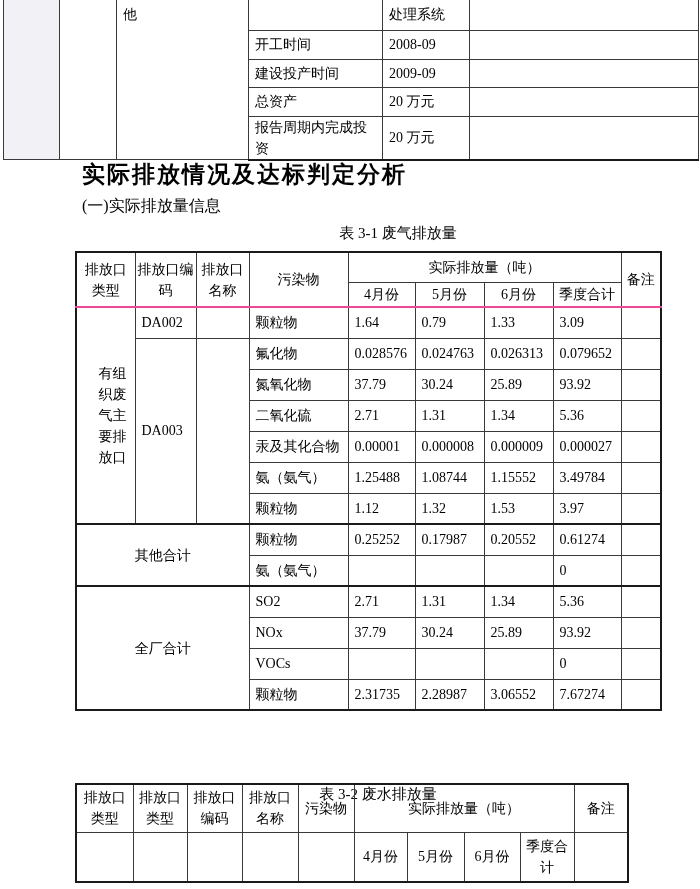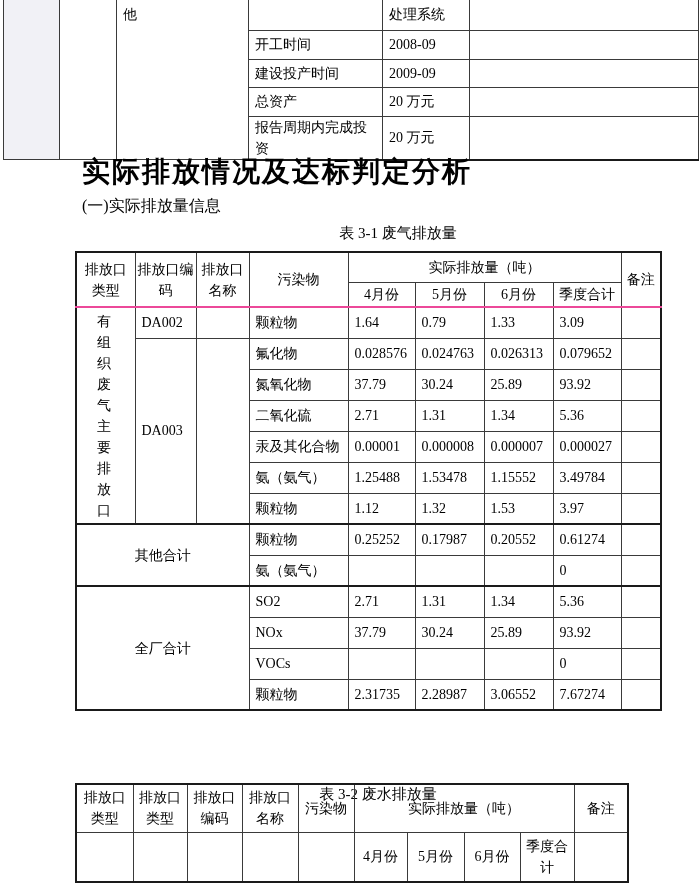--- a/index.html
+++ b/index.html
@@ -15,36 +15,36 @@
 
   
   .top-table { left:3px; top:0; width:695px; }
   .top-table td { border-color:#3a3a3a; }
   .top-table tr:first-child td { border-top:none; }
   .top-table tr:last-child td { border-bottom:2px solid #1a1a1a; }
   .cell-gray { background:#f1f1f6; }
   .cell-top { vertical-align:top; padding-top:4px; }
 
   
-  .title { position:absolute; left:82px; top:153px; margin:0;
-           font-size:28px; font-weight:bold; letter-spacing:2px; }
+  .title { position:absolute; left:82px; top:159px; margin:0;
+           font-size:23px; font-weight:bold; letter-spacing:2px; }
   .subtitle { position:absolute; left:82px; top:196px; font-size:16px;text-align:center; }
   .caption { position:absolute; left:0; width:700px; text-align:center; font-size:15px; }
   .c31 { top:224px;margin-left:48px; }
   .c32 { top:785px;padding-left:28px; }
 
   
   .t31 { left:75px; top:251px; width:585px; border:2px solid #1a1a1a; }
   .t31 thead tr.hr1 { height:30px; }
   .t31 thead tr.hr2 { height:25px; }
   .t31 tbody tr { height:31px; }
   .t31 th { text-align:center; padding:0 2px; }
   .t31 tbody tr.sec td { border-top:2px solid #1a1a1a; }
   .t31 tbody tr:first-child td { border-top:2px solid #ec4899; }
-  .cell-group { text-align:left; padding:0 20px;margin-left:36px; }
+  .cell-group { text-align:right; padding:0 8px;margin-left:36px; }
   .cell-merged { text-align:center; }
 
   
   .t32 { left:75px; top:783px; width:552px; border:2px solid #1a1a1a; }
   .t32 tr.hr1 { height:48px; }
   .t32 tr.hr2 { height:50px; }
   .t32 th, .t32 td { text-align:center; padding:0 3px; }
 </style>
 </head>
 <body>
@@ -157,28 +157,28 @@
       <td>2.71</td>
       <td>1.31</td>
       <td>1.34</td>
       <td>5.36</td>
       <td></td>
     </tr>
     <tr>
       <td>汞及其化合物</td>
       <td>0.00001</td>
       <td>0.000008</td>
-      <td>0.000007</td>
+      <td>0.000009</td>
       <td>0.000027</td>
       <td></td>
     </tr>
     <tr>
       <td>氨（氨气）</td>
       <td>1.25488</td>
-      <td>1.53478</td>
+      <td>1.08744</td>
       <td>1.15552</td>
       <td>3.49784</td>
       <td></td>
     </tr>
     <tr>
       <td>颗粒物</td>
       <td>1.12</td>
       <td>1.32</td>
       <td>1.53</td>
       <td>3.97</td>

